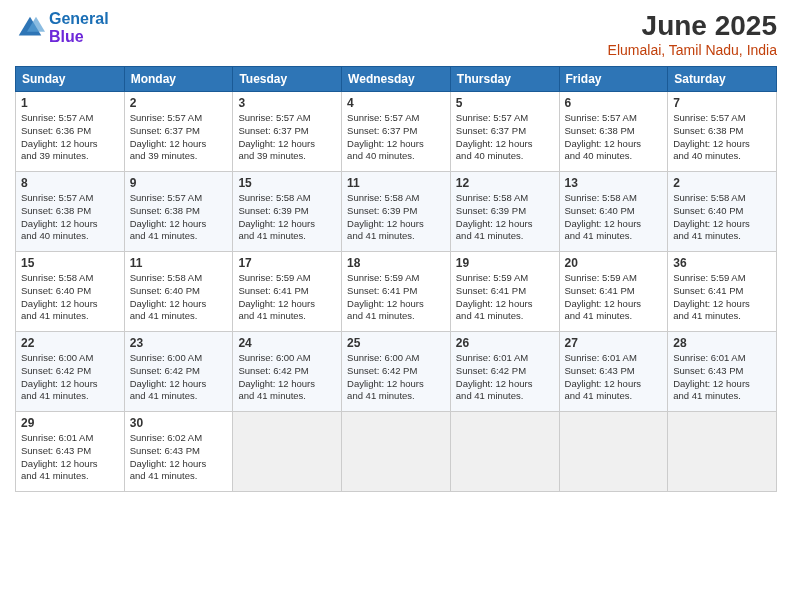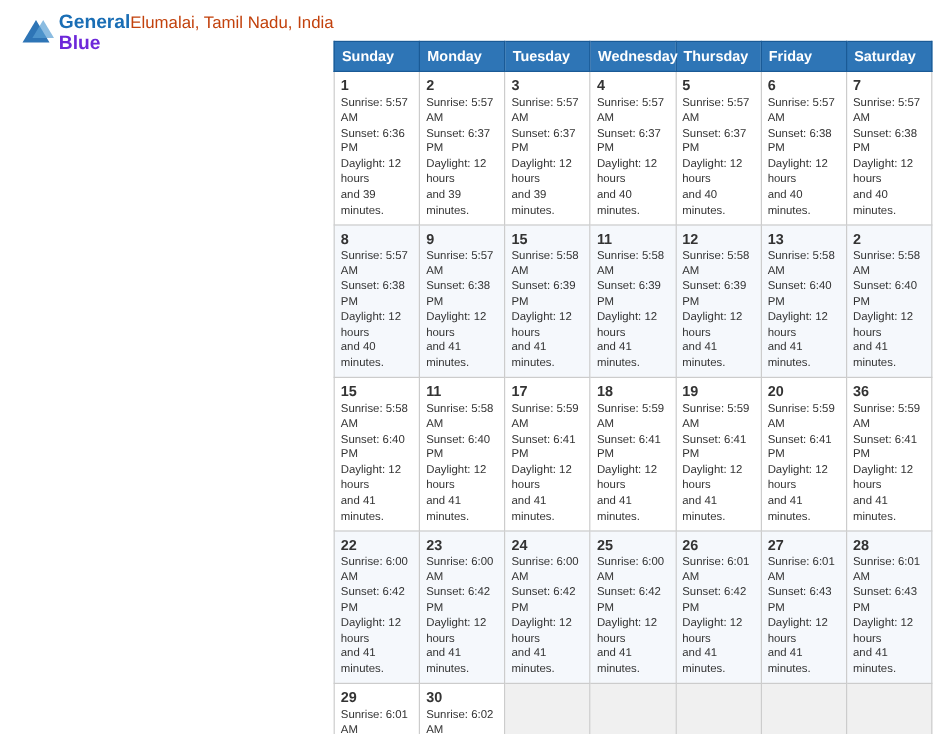--- a/index.html
+++ b/index.html
@@ -8,21 +8,21 @@
       height: 612px;
       font-family: Arial, sans-serif;
       background: #fff;
       overflow: hidden;
     }
     .page {
       width: 792px;
       height: 468px;
       padding: 10px 15px;
       display: flex;
-      flex-direction: row;
+      flex-direction: column;
     }
     .header {
       display: flex;
       justify-content: space-between;
       align-items: flex-start;
       margin-bottom: 8px;
     }
     .logo {
       display: flex;
       align-items: center;
@@ -52,21 +52,20 @@
     .subtitle {
       font-size: 14px;
       color: #c2410c;
     }
     .calendar {
       flex: 1;
       border: 1px solid #ccc;
       border-collapse: collapse;
       width: 100%;
       table-layout: fixed;
-      margin-top: 24px;
     }
     .calendar th {
       background: #2e75b6;
       color: #fff;
       text-align: left;
       padding: 5px 6px;
       font-size: 12px;
       font-weight: bold;
       border: 1px solid #1a5a96;
     }
@@ -105,20 +104,21 @@
       <svg class="logo-icon" viewBox="0 0 40 40">
         <polygon points="20,5 35,30 5,30" fill="#2e75b6"></polygon>
         <polygon points="28,5 40,25 16,25" fill="#5a9fd4" opacity="0.7"></polygon>
       </svg>
       <div class="logo-text">
         <div><span>General</span></div>
         <div><span style="color:#6d28d9">Blue</span></div>
       </div>
     </div>
     <div class="title-block">
+      <div class="main-title">June 2025</div>
       <div class="subtitle">Elumalai, Tamil Nadu, India</div>
     </div>
   </div>
 
   <table class="calendar">
     <thead>
       <tr id="header-row">
           <th>Sunday</th>
           <th>Monday</th>
           <th>Tuesday</th>

